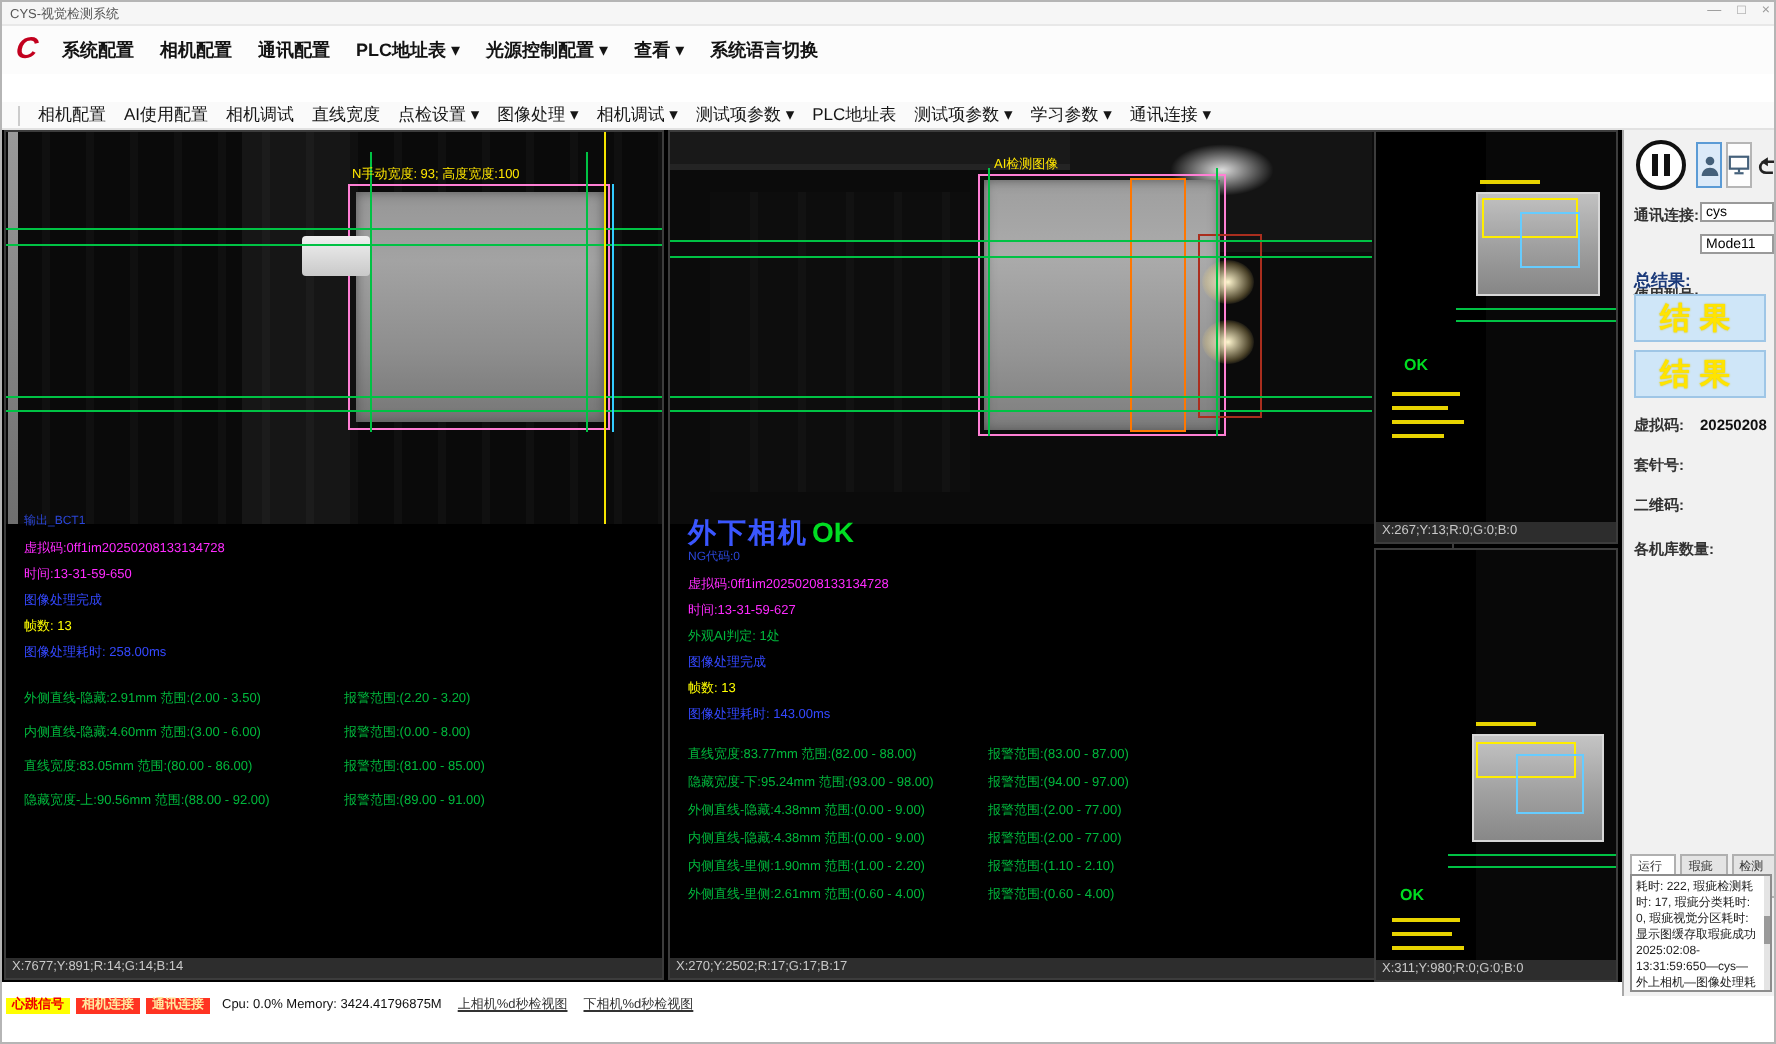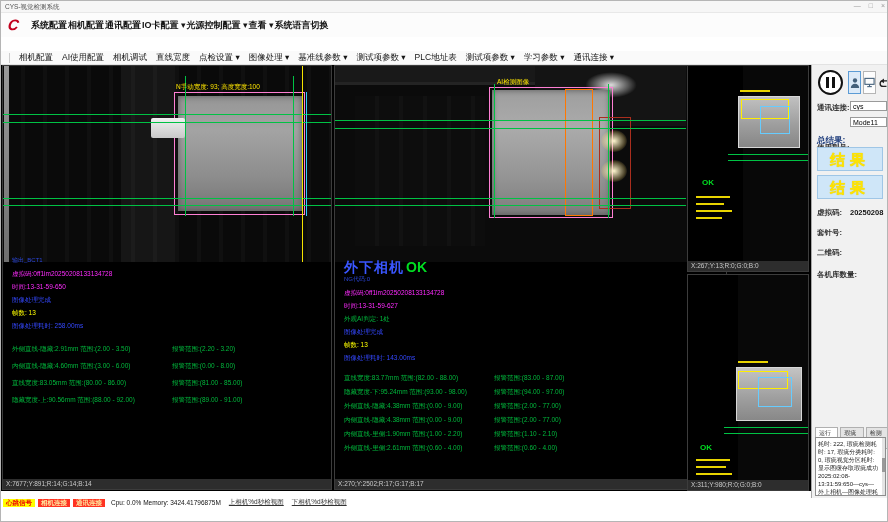--- a/index.html
+++ b/index.html
@@ -5,21 +5,21 @@
   * { margin:0; padding:0; box-sizing:border-box; }
   body { background:#dcdcdc; font-family:"Liberation Sans","DejaVu Sans",sans-serif; }
   #window { position:relative; width:888px; height:522px; background:#fff; overflow:hidden; border:1px solid #b5b5b5; }
 
   
   #titlebar { position:absolute; top:0; left:0; width:888px; height:12px; background:#f6f6f6; border-bottom:1px solid #e8e8e8; }
   #titlebar .t { position:absolute; left:4px; top:2px; font-size:6.5px; color:#555; }
   #titlebar .ctrls { position:absolute; right:4px; top:1px; display:flex; gap:8px; font-size:7px; color:#999; }
   #menubar { position:absolute; top:12px; left:0; width:888px; height:24px; background:#fcfcfc; }
   #logo { position:absolute; left:7px; top:3px; font-size:15px; font-weight:bold; font-style:italic; color:#c2001e; transform:skewX(-8deg); }
-  #menubar ul { position:absolute; left:30px; top:0; height:24px; display:flex; align-items:center; gap:1px; list-style:none; font-size:9px; font-weight:600; color:#141414; }
+  #menubar ul { position:absolute; left:30px; top:0; height:24px; display:flex; align-items:center; gap:13px; list-style:none; font-size:9px; font-weight:600; color:#141414; }
   #menubar li { cursor:default; white-space:nowrap; }
   #tabrow { position:absolute; top:36px; left:0; width:888px; height:14px; background:#f1f1f1; border-bottom:1px solid #d6d6d6; }
   #tab-run { position:absolute; left:3px; top:1px; height:13px; padding:0 9px; background:#fff; border:1px solid #c6c6c6; border-bottom:none; font-size:8px; line-height:12px; color:#222; }
   #toolbar { position:absolute; top:50px; left:0; width:888px; height:14px; background:#fafafa; border-bottom:1px solid #e2e2e2; display:flex; align-items:center; gap:9px; padding-left:8px; font-size:8.5px; color:#151515; }
   #toolbar .ti { white-space:nowrap; cursor:default; }
   #toolbar .sep { width:1px; height:10px; background:#ccc; }
 
   
   #main { position:absolute; top:64px; left:0; width:810px; height:426px; background:#000; }
   .panel { position:absolute; background:#000; border:1px solid #3c3c3c; overflow:hidden; }
@@ -87,37 +87,37 @@
       <span>×</span>
     </span>
   </div>
 
   <div id="menubar">
     <span id="logo">C</span>
     <ul>
       <li>系统配置</li>
       <li>相机配置</li>
       <li>通讯配置</li>
-      <li>IO卡配置 ▾</li>
+      <li>PLC地址表 ▾</li>
       <li>光源控制配置 ▾</li>
       <li>查看 ▾</li>
       <li>系统语言切换</li>
     </ul>
   </div>
 
 
   <div id="toolbar">
     <span class="sep"></span>
     <span class="ti">相机配置</span>
     <span class="ti">AI使用配置</span>
     <span class="ti">相机调试</span>
     <span class="ti">直线宽度</span>
     <span class="ti">点检设置 ▾</span>
     <span class="ti">图像处理 ▾</span>
-    <span class="ti">基准线参数 ▾</span>
+    <span class="ti">相机调试 ▾</span>
     <span class="ti">测试项参数 ▾</span>
     <span class="ti">PLC地址表</span>
     <span class="ti">测试项参数 ▾</span>
     <span class="ti">学习参数 ▾</span>
     <span class="ti">通讯连接 ▾</span>
   </div>
 
   <div id="main">
 
     <div class="panel p-left" style="left:1px;top:0;width:330px;height:425px;">

